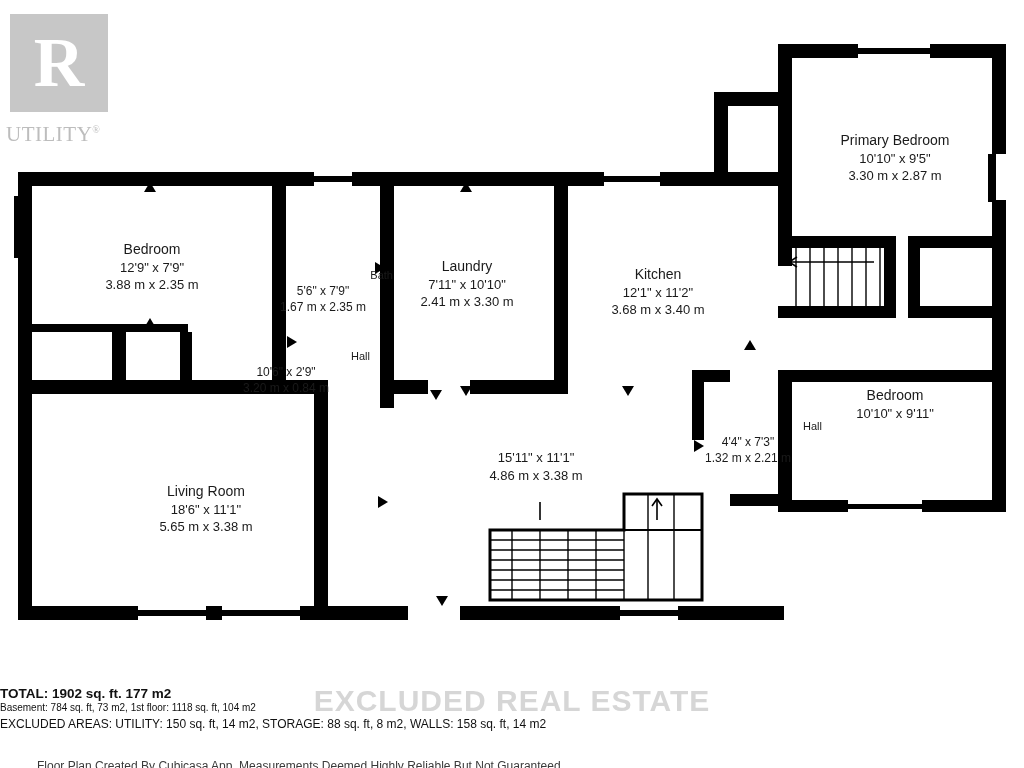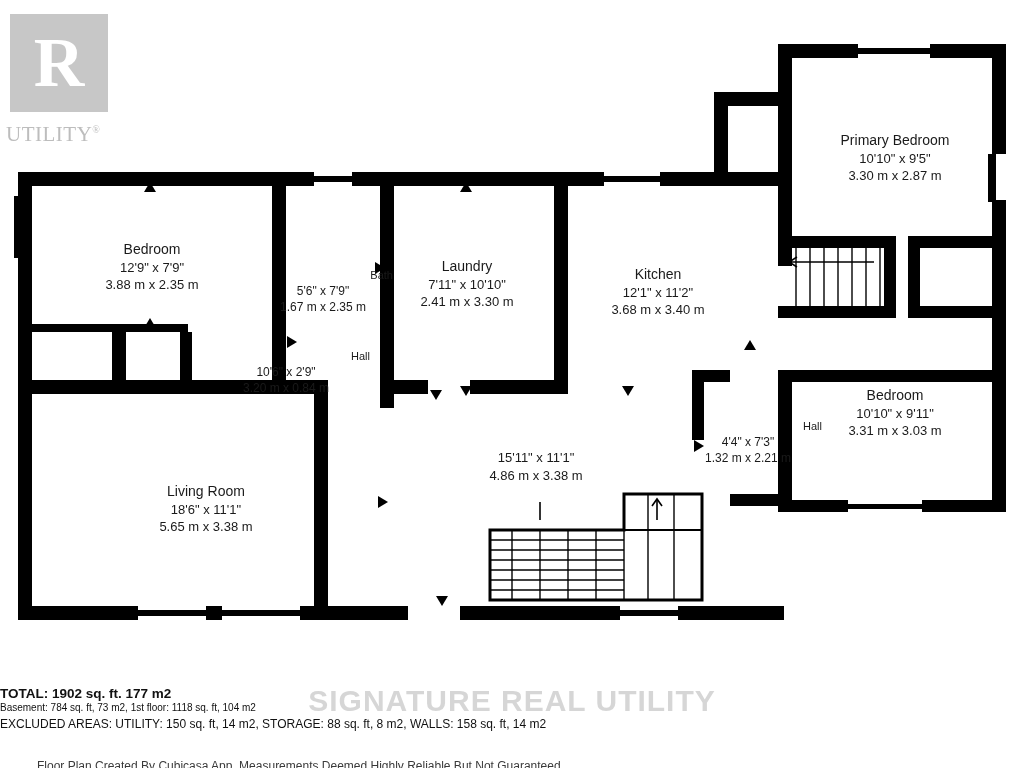--- a/index.html
+++ b/index.html
@@ -303,38 +303,37 @@
 
 <div class="room" style="left:800px; top:131px; width:190px;">
   <div class="name">Primary Bedroom</div>
   <div class="dim">10'10" x 9'5"</div>
   <div class="dim">3.30 m x 2.87 m</div>
 </div>
 
 <div class="room" style="left:800px; top:386px; width:190px;">
   <div class="name">Bedroom</div>
   <div class="dim">10'10" x 9'11"</div>
-  <div class="dim">3.31 m x 3.03 m</div>
 </div>
 
 <div class="room small" style="left:674px; top:419px; width:148px;">
   <div class="name">Hall</div>
   <div class="dim">4'4" x 7'3"</div>
   <div class="dim">1.32 m x 2.21 m</div>
 </div>
 
 <div class="room" style="left:452px; top:449px; width:168px;">
   <div class="dim">15'11" x 11'1"</div>
   <div class="dim">4.86 m x 3.38 m</div>
 </div>
 
 <div class="room" style="left:122px; top:482px; width:168px;">
   <div class="name">Living Room</div>
   <div class="dim">18'6" x 11'1"</div>
   <div class="dim">5.65 m x 3.38 m</div>
 </div>
 
-<div class="watermark">SIGNATURE REAL UTILITY</div>
+<div class="watermark">EXCLUDED REAL ESTATE</div>
 
 <div class="footer f-total">TOTAL: 1902 sq. ft. 177 m2</div>
 <div class="footer f-sub">Basement: 784 sq. ft, 73 m2, 1st floor: 1118 sq. ft, 104 m2</div>
 <div class="footer f-excl">EXCLUDED AREAS: UTILITY: 150 sq. ft, 14 m2, STORAGE: 88 sq. ft, 8 m2, WALLS: 158 sq. ft, 14 m2</div>
 <div class="footer f-credit">Floor Plan Created By Cubicasa App. Measurements Deemed Highly Reliable But Not Guaranteed.</div>
 
 </body></html>

